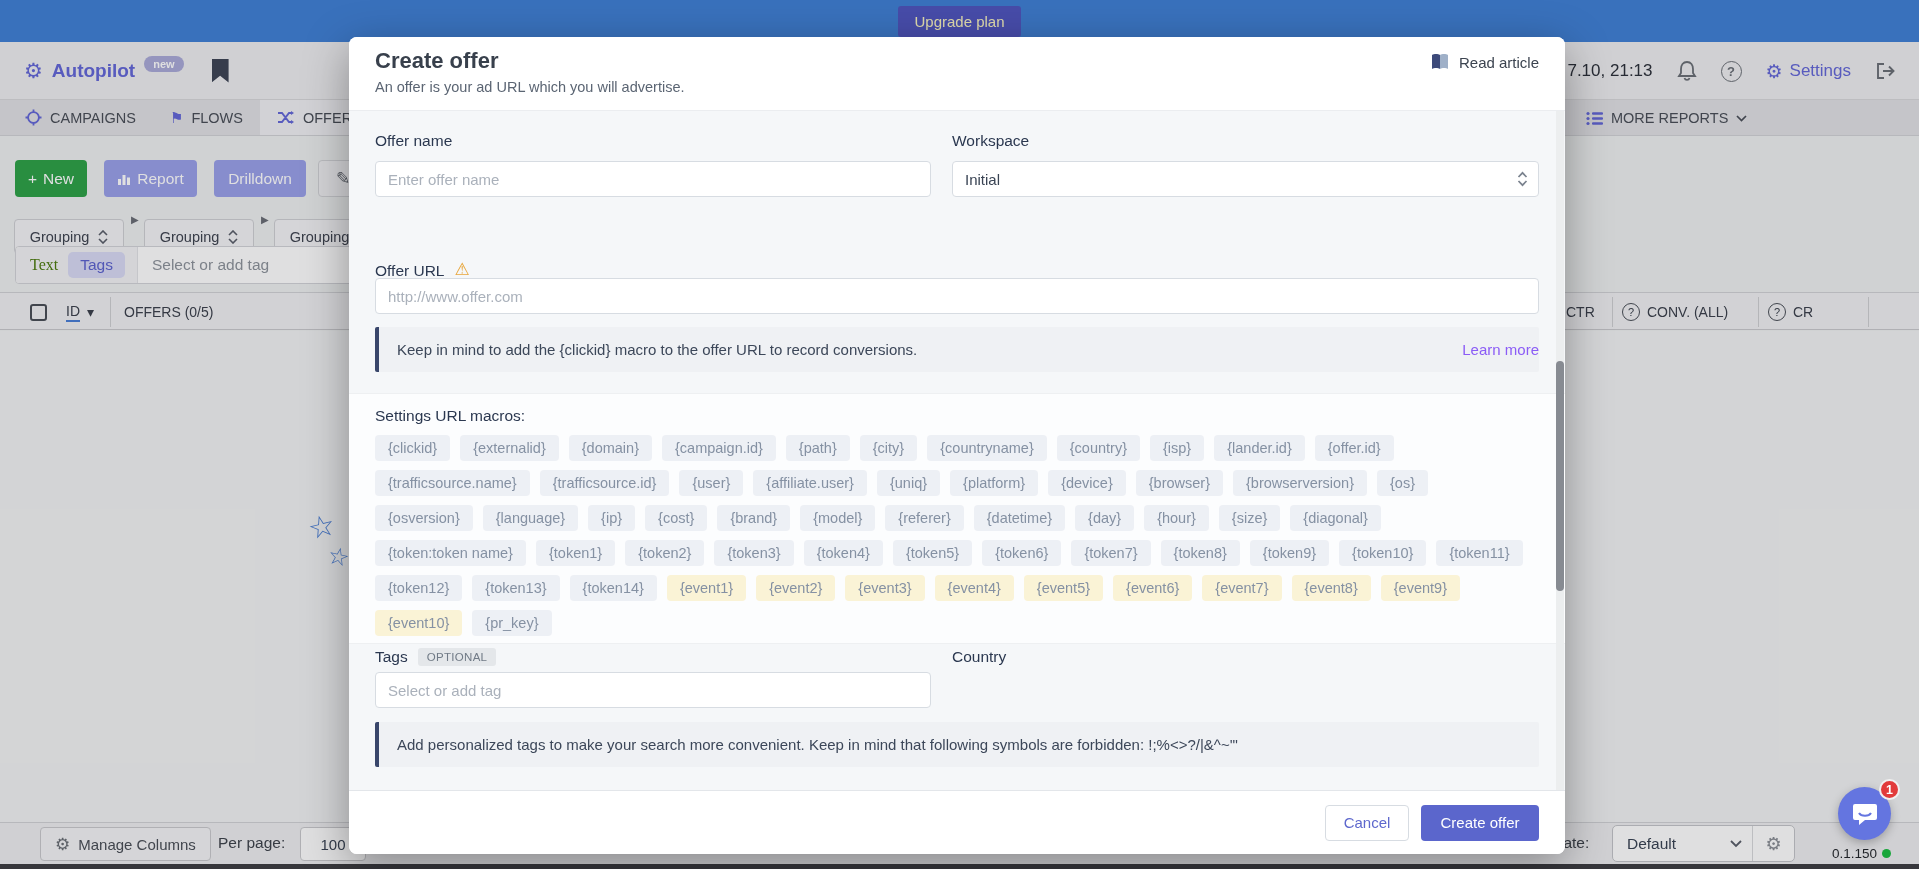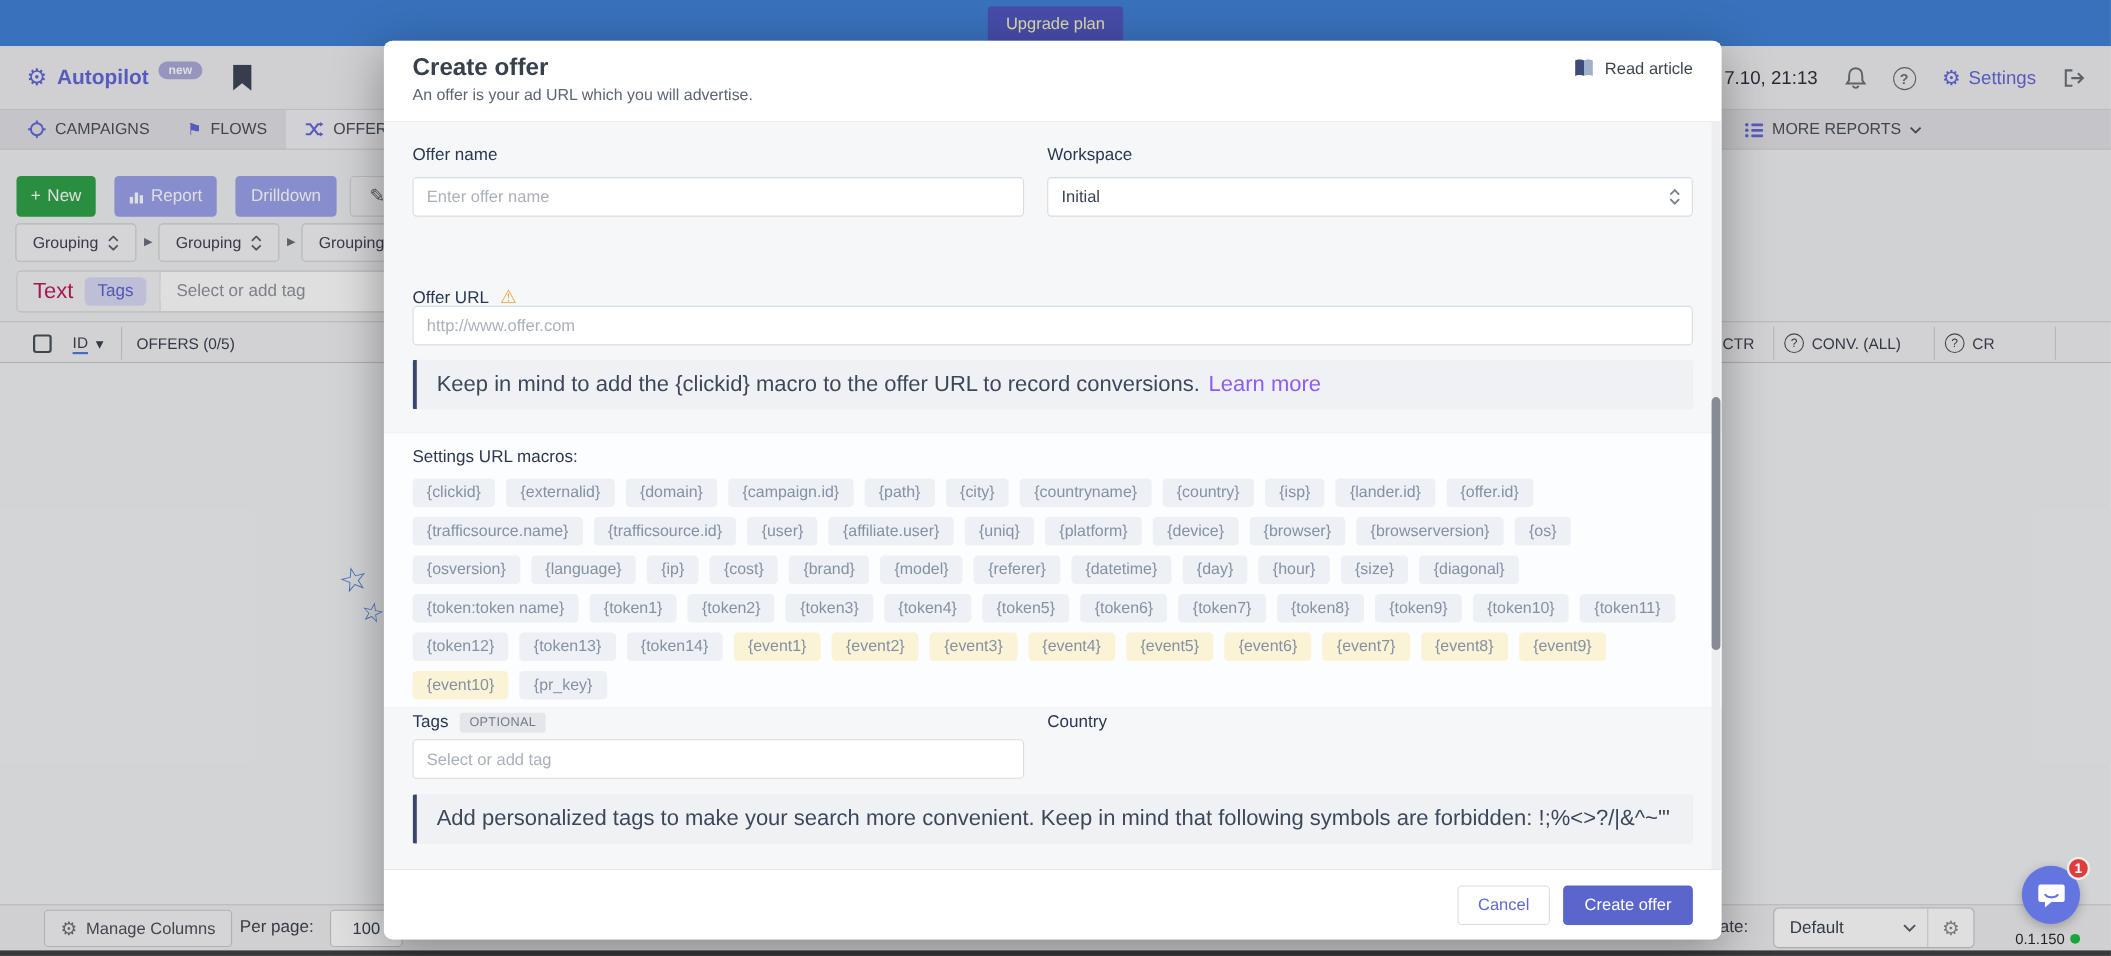--- a/index.html
+++ b/index.html
@@ -44,30 +44,30 @@
 
   .btn-row { position:absolute; top:160px; left:0; height:37px; }
   .pbtn { position:absolute; top:0; height:37px; border-radius:4px; display:flex; align-items:center;
           justify-content:center; gap:6px; font-size:15.5px; color:#fff; }
   .btn-new { left:15px; width:72px; background:#2fa348; }
   .btn-report { left:104px; width:93px; background:#9aa1ea; }
   .btn-drill { left:214px; width:92px; background:#9aa1ea; }
   .btn-pencil { left:318px; width:50px; background:#f2f2f4; border:1px solid #d4d5d8; color:#5f646c; font-size:17px; }
 
   .group-row { position:absolute; top:203px; left:0; height:35px; }
-  .gsel { position:absolute; top:0; width:110px; height:35px; background:#f4f4f6; border:1px solid #cfd0d4;
+  .gsel { position:absolute; top:16px; width:110px; height:35px; background:#f4f4f6; border:1px solid #cfd0d4;
           border-radius:4px; display:flex; align-items:center; justify-content:center; gap:9px;
           color:#3f4450; font-size:14.5px; }
   .garrow { position:absolute; top:11px; color:#6a6e76; font-size:10px; }
 
   .filter-row { position:absolute; top:246px; left:15px; width:364px; height:38px; background:#fff;
                 border:1px solid #d3d4d8; border-radius:4px; display:flex; align-items:center; overflow:hidden; }
   .filter-left { display:flex; align-items:center; gap:10px; background:#f3f3f5; height:100%;
                  padding:0 12px 0 14px; border-right:1px solid #e2e3e6; }
-  .txt-label { color:#be185d; font-size:20px; }
+  .txt-label { color:#4d7c0f; font-size:16px;font-family:Liberation Serif, serif; }
   .tags-pill { background:#d9dbf5; color:#5d63cf; font-size:15.5px; padding:4px 12px; border-radius:5px; }
   .filter-input { border:0; outline:none; flex:1; font-size:15.5px; padding:0 14px; color:#3a4454;
                   font-family:"Liberation Sans", sans-serif; }
   .filter-input::placeholder { color:#8e949c; }
 
   .thead { position:absolute; left:0; top:292px; width:100%; height:38px; background:#f0f1f3;
            border-top:1px solid #d2d3d6; border-bottom:1px solid #c9cacd; color:#3c414c; font-size:14px; }
   .thead .cell { position:absolute; top:0; height:38px; display:flex; align-items:center; gap:7px; }
   .chk { width:17px; height:17px; border:2px solid #4a4f57; border-radius:3px; background:transparent; }
   .id-label { border-bottom:2px solid #4a7fd6; padding-bottom:1px; }
@@ -130,21 +130,21 @@
              font-size:15px; color:#3a4454; padding:0 12px; outline:none; width:100%;
              font-family:"Liberation Sans", sans-serif; }
   .m-input::placeholder { color:#aab1bb; }
   .m-select { height:36px; background:#fff; border:1px solid #d7dce2; border-radius:4px;
               display:flex; align-items:center; font-size:15px; color:#3a4454; }
   .m-select .val { flex:1; padding-left:12px; }
   .m-select .updn { margin-right:10px; }
 
   .note { position:absolute; left:26px; width:1164px; height:45px; background:#eff1f4;
           border-left:4px solid #39466b; border-radius:2px; display:flex; align-items:center;
-          padding-left:18px; font-size:20px; color:#3c4759; gap:8px; }
+          padding-left:18px; font-size:15px; color:#3c4759; gap:8px;justify-content:space-between; }
   .note a { color:#8b5cf6; text-decoration:none; }
 
   .macros-section { position:absolute; left:0; top:282px; width:100%; height:251px; background:#fcfdfe;
                     border-top:1px solid #eef0f2; border-bottom:1px solid #eef0f2; }
   .macros-heading { position:absolute; left:26px; top:13px; font-size:15.5px; color:#2b3850; }
   .chips { position:absolute; left:26px; top:41px; width:1150px; display:flex; flex-wrap:wrap; gap:9px 10px; }
   .chip { background:#edf0f5; color:#8591a3; font-size:14.5px; padding:5px 13px; border-radius:4px; white-space:nowrap; }
   .chip-event { background:#faf3d6; }
 
   .optional-pill { background:#e4e7ea; color:#707a86; font-size:11.5px; padding:3px 9px; border-radius:3px;

